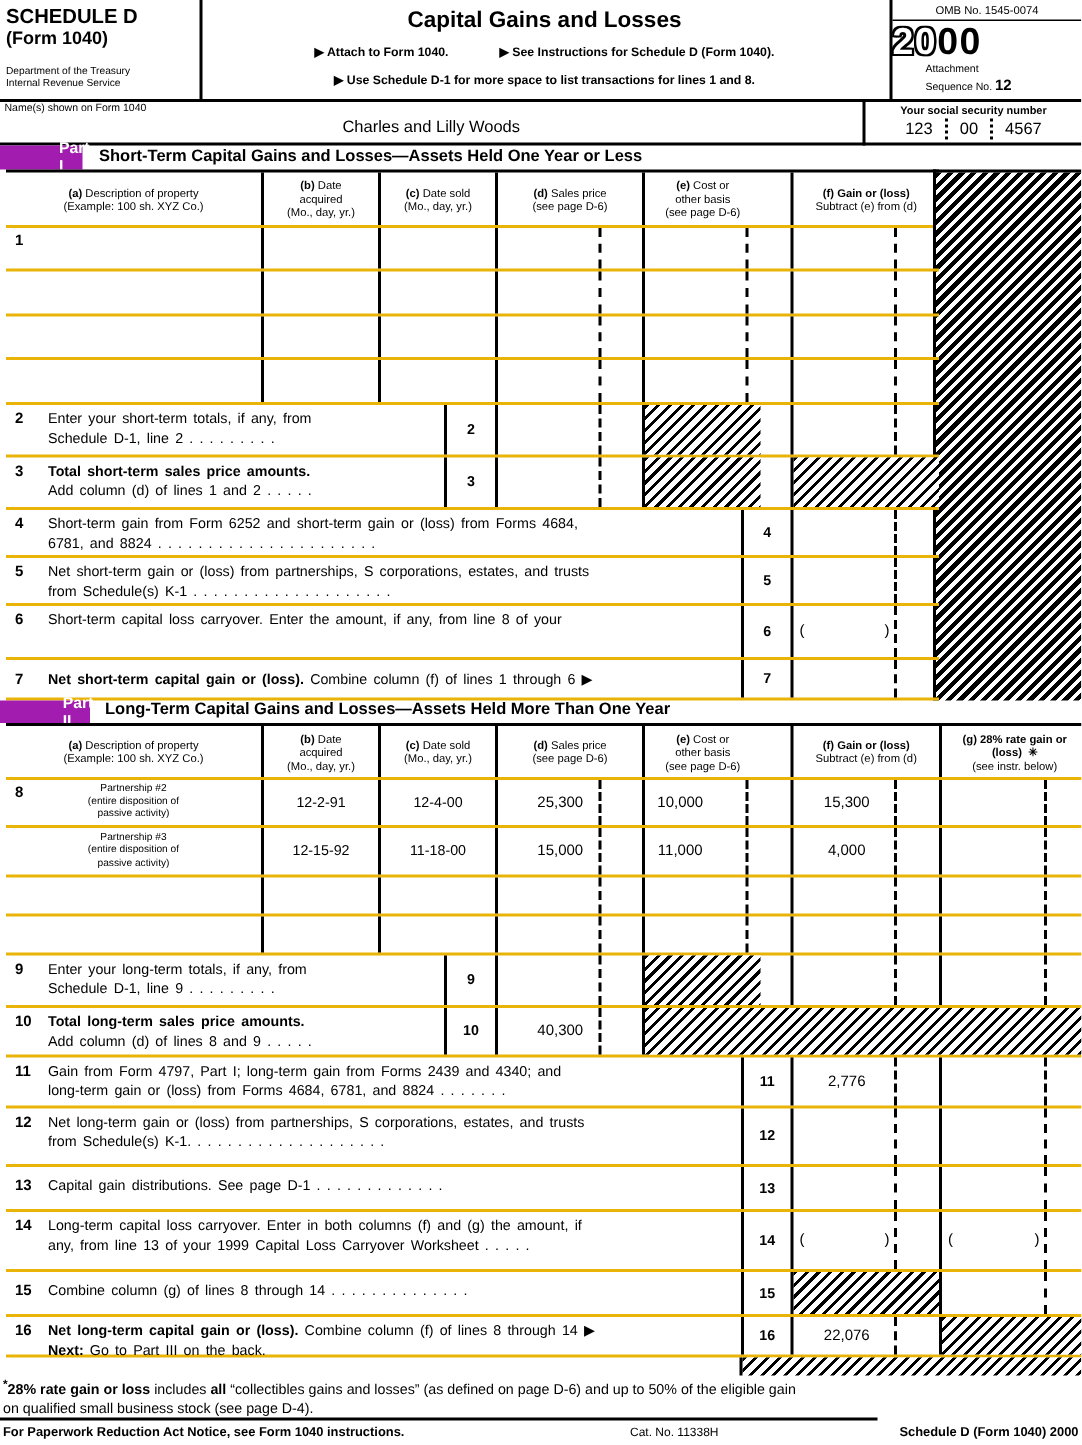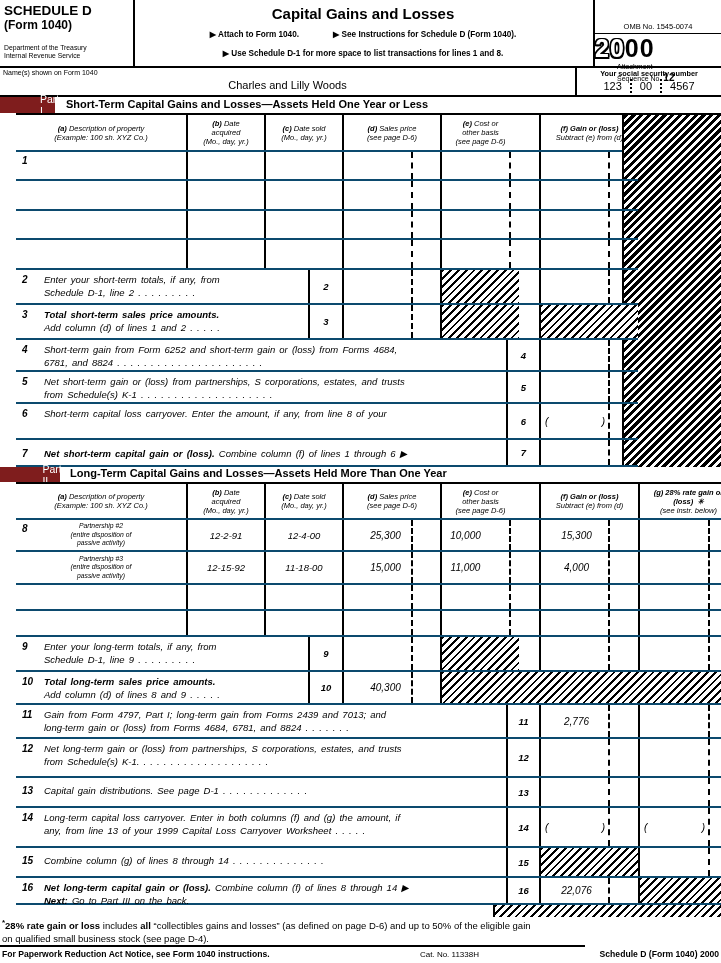--- a/index.html
+++ b/index.html
@@ -1,21 +1,21 @@
 <!DOCTYPE html>
 <html><head>
 <meta charset="utf-8">
 <style>
   html,body{margin:0;padding:0;background:#fff;}
   .sheet{position:relative;width:721px;height:963px;background:#fff;color:#000;
          font-family:"Liberation Sans",sans-serif;overflow:hidden;}
   .abs{position:absolute;box-sizing:border-box;}
   .b{font-weight:bold;}
   
-  .row{position:absolute;left:16px;box-sizing:border-box;border-bottom:2px solid #0c4a6e;font-style:italic;}
+  .row{position:absolute;left:4px;box-sizing:border-box;border-bottom:2px solid #eab308;}
   .c{position:absolute;top:0;height:100%;box-sizing:border-box;border-left:2px solid #000;}
   .c0{position:absolute;top:0;height:100%;box-sizing:border-box;}
   .a{left:0;width:170px}.bc{left:170px;width:78px}.cc{left:248px;width:78px}
   .dc{left:326px;width:98px}.ec{left:424px;width:79px}.fc{left:523px;width:99px}.gc{left:622px;width:99px}
   .t29{left:0;width:292px}.n29{left:292px;width:34px}
   .t49{left:0;width:490px}.n49{left:490px;width:33px}
   .dsh{position:absolute;top:0;bottom:0;width:0;border-left:2px dashed #000;}
   .hatch{background:repeating-linear-gradient(135deg,#000 0 2px,#fff 2px 5.5px);}
   .hatchD{background:repeating-linear-gradient(135deg,#000 0 3px,#fff 3px 5.5px);}
   .ctr{display:flex;align-items:center;justify-content:center;}
@@ -28,21 +28,21 @@
   .cellval{display:flex;align-items:center;justify-content:center;height:100%;
            box-sizing:border-box;font-size:10px;}
   .prD{padding-right:29px;margin-left:16px;}.prE{padding-right:30px;}.prF{padding-right:26px;text-align:center;}
   .paren{position:absolute;top:50%;transform:translateY(-50%);font-size:10px;}
   .desc{display:flex;flex-direction:column;align-items:center;justify-content:center;height:100%;
         font-size:6.8px;line-height:1.25;text-align:center;}
   .dateval{display:flex;align-items:center;justify-content:center;height:100%;font-size:9.5px;}
   .yr-o{color:#fff;font-weight:bold;
         text-shadow:-1.5px -1.5px 0 #000,1.5px -1.5px 0 #000,-1.5px 1.5px 0 #000,1.5px 1.5px 0 #000,
         -1.5px 0 0 #000,1.5px 0 0 #000,0 -1.5px 0 #000,0 1.5px 0 #000;}
-  .partbar-label{background:#7f1d1d;color:#fff;font-weight:normal;font-size:10.5px;
+  .partbar-label{background:#a21caf;color:#fff;font-weight:bold;font-size:10.5px;
                  display:flex;align-items:center;justify-content:center;padding-left:44px;}
   .dotsep{border-left:2px dotted #000;height:14px;}
 </style>
 </head>
 <body>
 
 <div class="sheet">
 
   <div class="abs" style="left:0;top:0;width:721px;height:68px;border-bottom:2px solid #000;">
     <div class="abs" style="left:133px;top:0;width:0;height:68px;border-left:2px solid #000;"></div>
@@ -58,21 +58,21 @@
       <div style="font-size:15px;font-weight:bold;margin-top:5px;">Capital Gains and Losses</div>
       <div class="abs" style="left:0;top:29px;width:456px;display:flex;justify-content:center;gap:34px;font-size:8.2px;font-weight:bold;">
         <span>▶ Attach to Form 1040.</span>
         <span>▶ See Instructions for Schedule D (Form 1040).</span>
       </div>
       <div class="abs" style="left:0;top:48px;width:456px;font-size:8.2px;font-weight:bold;">
         <span>▶ Use Schedule D-1 for more space to list transactions for lines 1 and 8.</span>
       </div>
     </div>
     <div class="abs" style="left:593px;top:0;width:128px;height:68px;border-left:2px solid #000;">
-      <div style="font-size:7.5px;text-align:center;padding-top:2px;height:11px;border-bottom:1.5px solid #000;margin-top:20px;">OMB No. 1545-0074</div>
+      <div style="font-size:7.5px;text-align:center;padding-top:2px;height:11px;border-bottom:1.5px solid #000;">OMB No. 1545-0074</div>
       <div style="text-align:left;font-size:25px;font-weight:bold;line-height:1;margin-top:2px;letter-spacing:1px;">
         <span class="yr-o">20</span><span>00</span>
       </div>
       <div style="text-align:left;padding-left:22px;font-size:7px;line-height:1.3;margin-top:1px;">
         <div>Attachment</div>
         <div><span>Sequence No.</span> <span class="b" style="font-size:10px;">12</span></div>
       </div>
     </div>
   </div>
 
@@ -409,21 +409,21 @@
         <div class="cellval prD">40,300</div>
       </div>
     <div class="c hatch" style="left:424px;width:297px;"></div>
     <div class="dsh" style="left:395px;"></div>
   </div>
 
   <div class="row" style="top:705px;height:34px;width:721px;">
     <div class="c0 t49 txt">
       <span class="lnum">11</span>
       <div class="tlines">
-          <div>Gain from Form 4797, Part I; long-term gain from Forms 2439 and 7013; and</div>
+          <div>Gain from Form 4797, Part I; long-term gain from Forms 2439 and 4340; and</div>
           <div>long-term gain or (loss) from Forms 4684, 6781, and 8824 . . . . . . .</div>
         </div>
     </div>
     <div class="c n49 ctr boxnum">11</div>
     <div class="c fc">
         <div class="cellval prF">2,776</div>
       </div>
     <div class="c gc"></div>
     <div class="dsh" style="left:592px;"></div>
     <div class="dsh" style="left:692px;"></div>

